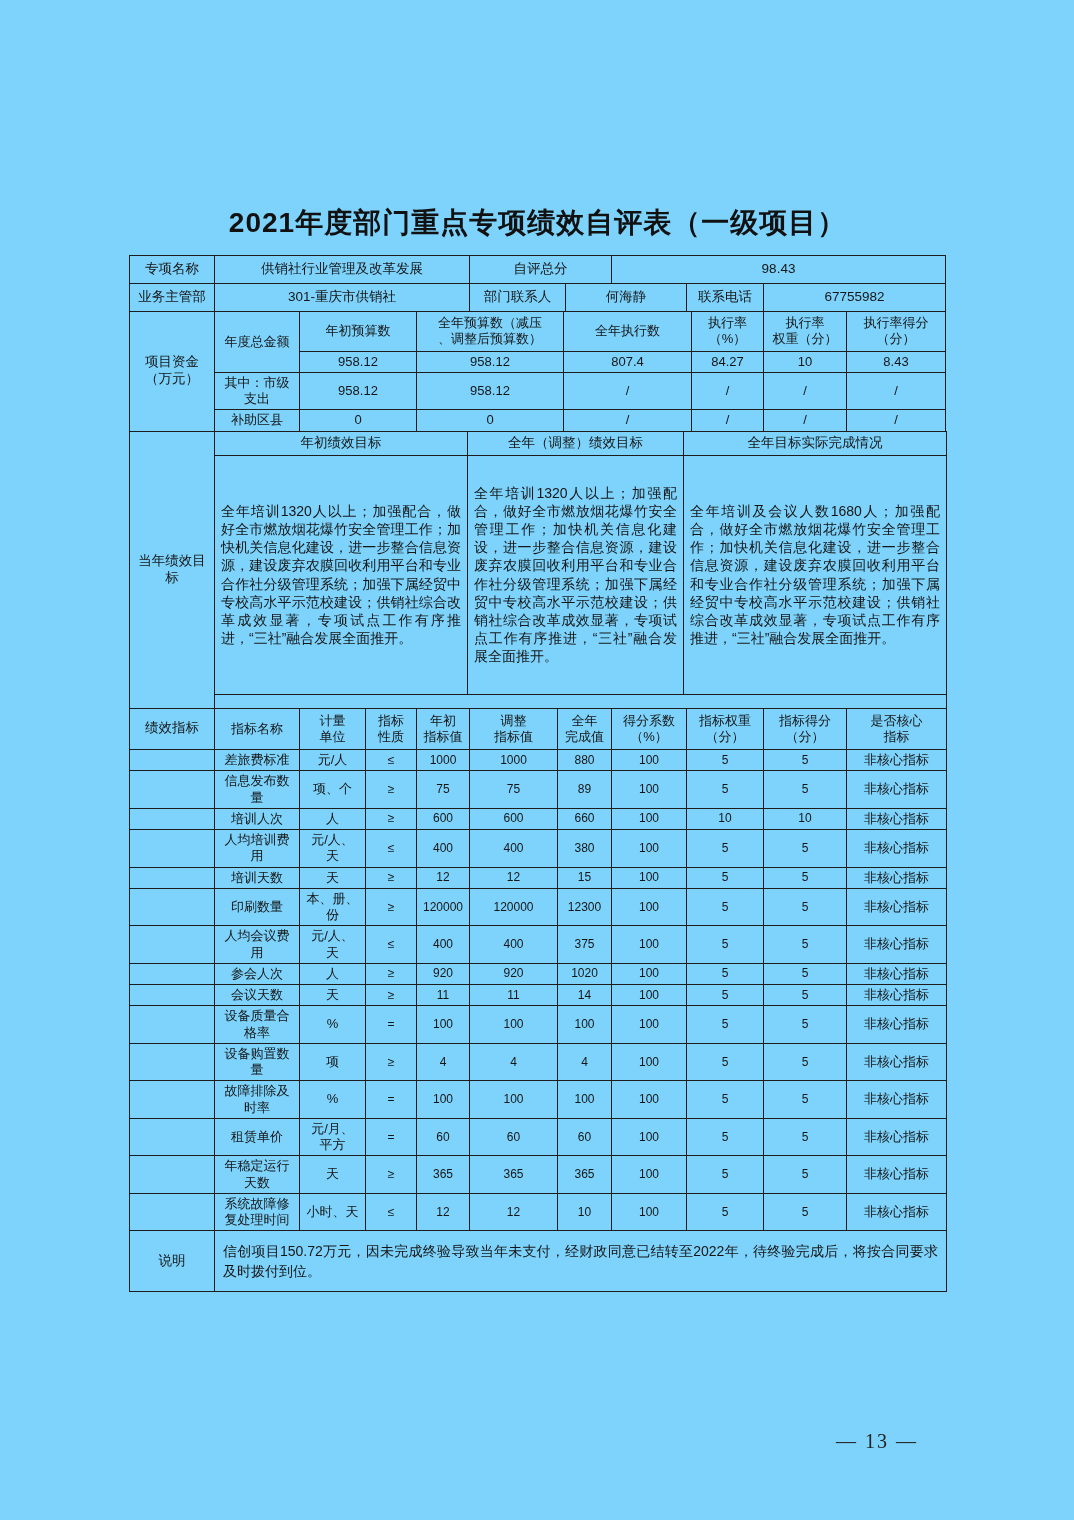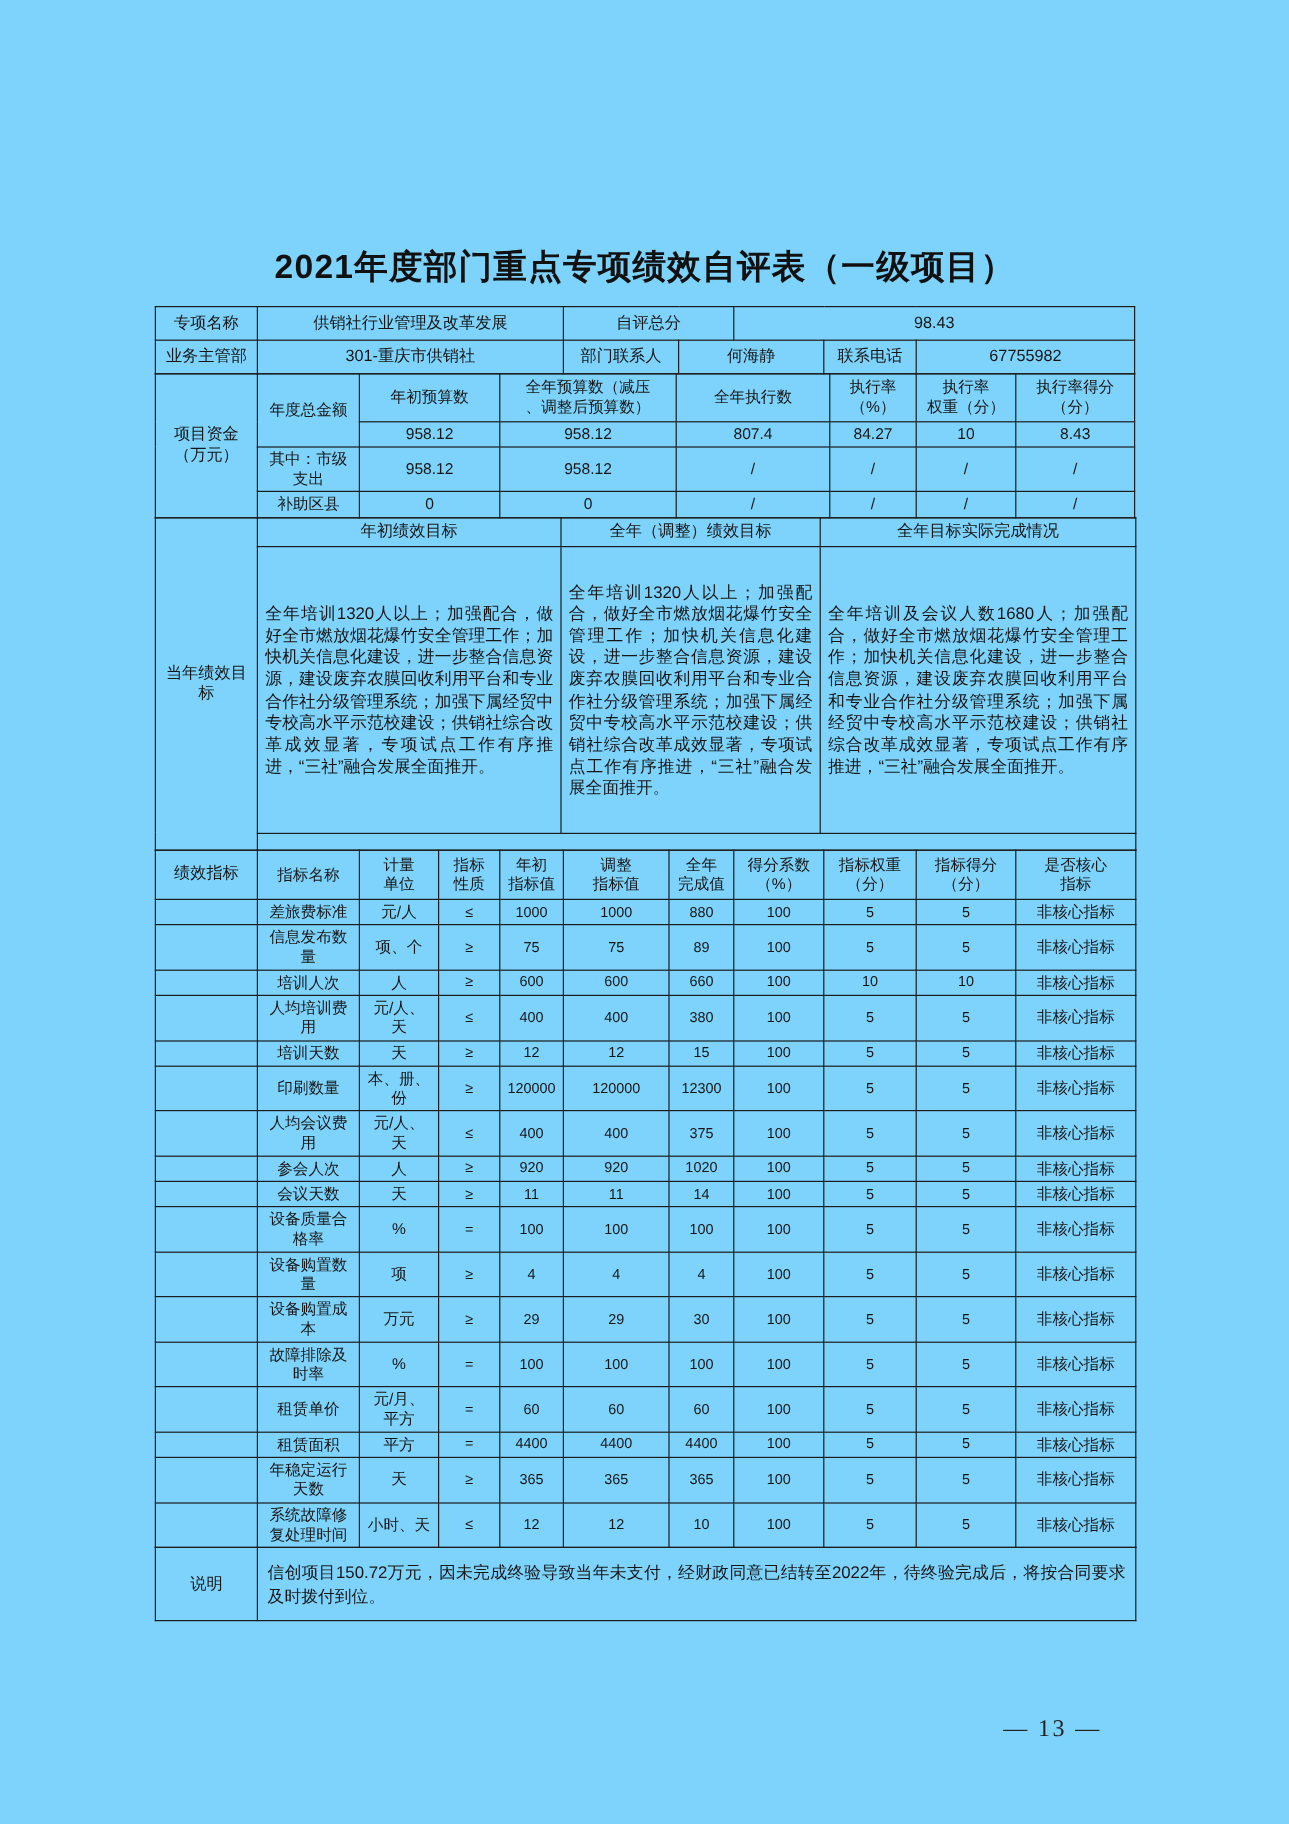--- a/index.html
+++ b/index.html
@@ -348,33 +348,20 @@
             <td class="n num">4</td>
             <td class="n num">4</td>
             <td class="n num">4</td>
             <td class="n">100</td>
             <td class="n">5</td>
             <td class="n">5</td>
             <td class="core">非核心指标</td>
           </tr>
           <tr>
             <td></td>
-            <td class="name">设备购置成本</td>
-            <td class="unit">万元</td>
-            <td class="n">≥</td>
-            <td class="n num">29</td>
-            <td class="n num">29</td>
-            <td class="n num">30</td>
-            <td class="n">100</td>
-            <td class="n">5</td>
-            <td class="n">5</td>
-            <td class="core">非核心指标</td>
-          </tr>
-          <tr>
-            <td></td>
             <td class="name">故障排除及时率</td>
             <td class="unit">%</td>
             <td class="n">=</td>
             <td class="n num">100</td>
             <td class="n num">100</td>
             <td class="n num">100</td>
             <td class="n">100</td>
             <td class="n">5</td>
             <td class="n">5</td>
             <td class="core">非核心指标</td>
@@ -387,33 +374,20 @@
             <td class="n num">60</td>
             <td class="n num">60</td>
             <td class="n num">60</td>
             <td class="n">100</td>
             <td class="n">5</td>
             <td class="n">5</td>
             <td class="core">非核心指标</td>
           </tr>
           <tr>
             <td></td>
-            <td class="name">租赁面积</td>
-            <td class="unit">平方</td>
-            <td class="n">=</td>
-            <td class="n num">4400</td>
-            <td class="n num">4400</td>
-            <td class="n num">4400</td>
-            <td class="n">100</td>
-            <td class="n">5</td>
-            <td class="n">5</td>
-            <td class="core">非核心指标</td>
-          </tr>
-          <tr>
-            <td></td>
             <td class="name">年稳定运行天数</td>
             <td class="unit">天</td>
             <td class="n">≥</td>
             <td class="n num">365</td>
             <td class="n num">365</td>
             <td class="n num">365</td>
             <td class="n">100</td>
             <td class="n">5</td>
             <td class="n">5</td>
             <td class="core">非核心指标</td>

